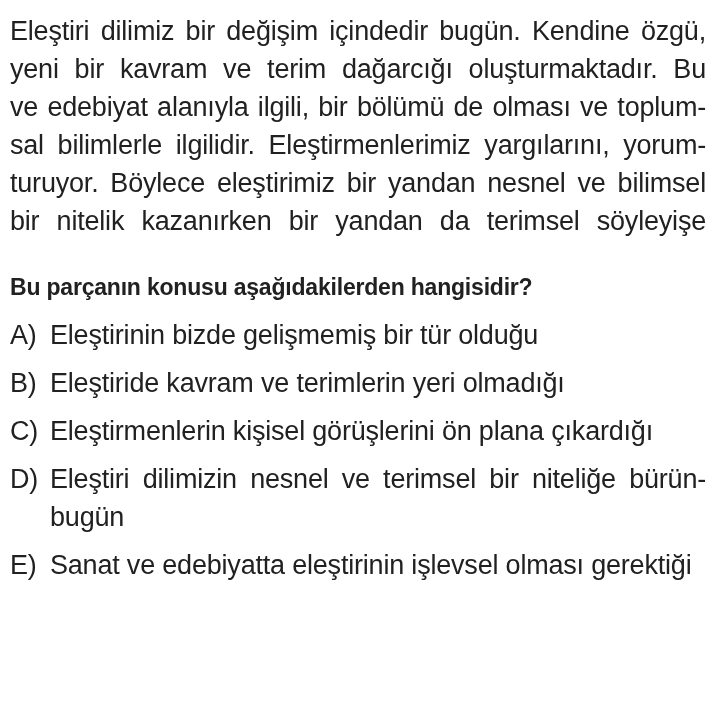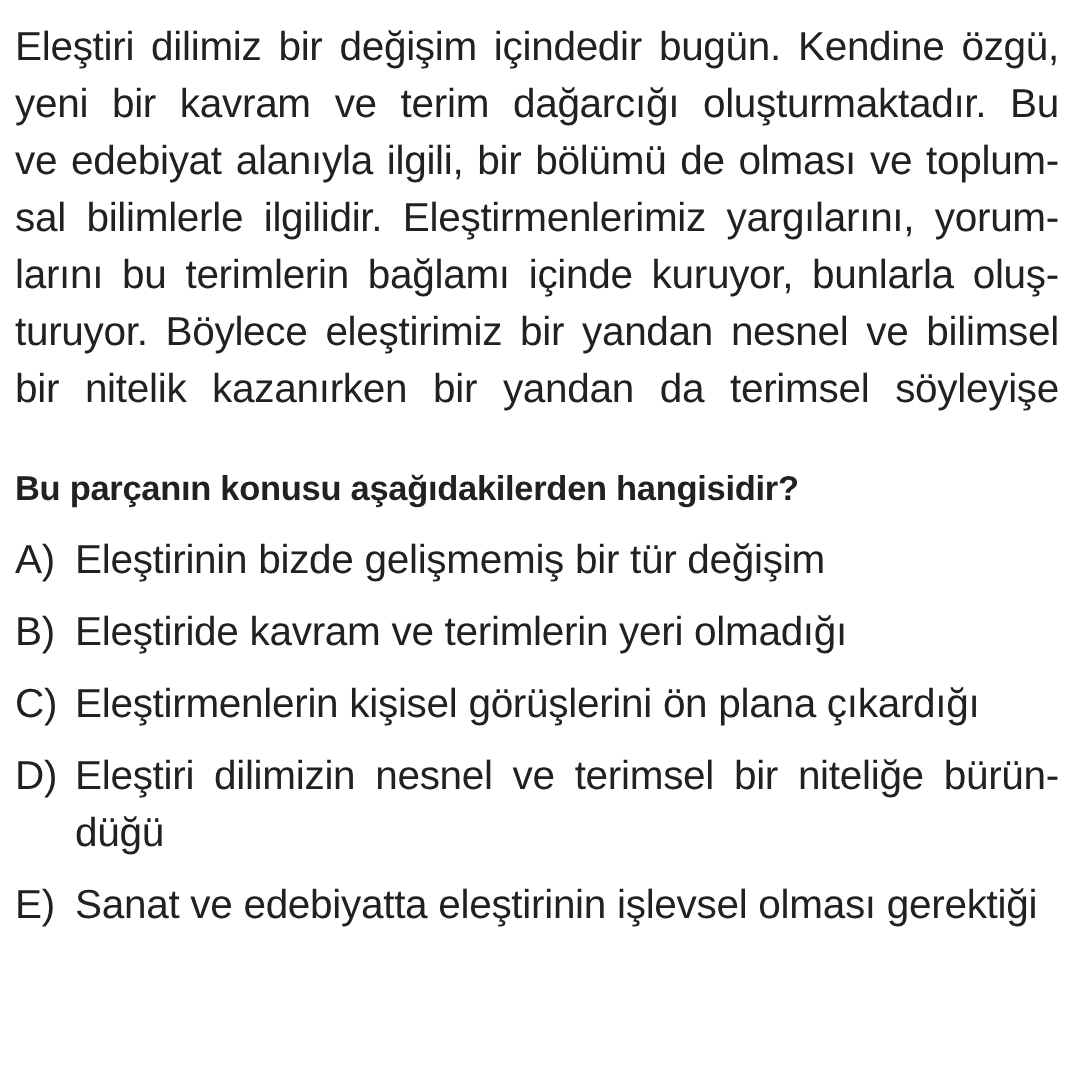--- a/index.html
+++ b/index.html
@@ -70,33 +70,32 @@
 </head>
 <body>
 
 <div class="question-card">
 
   <div class="passage">
     <div class="passage-line jline">Eleştiri dilimiz bir değişim içindedir bugün. Kendine özgü,</div>
     <div class="passage-line jline">yeni bir kavram ve terim dağarcığı oluşturmaktadır. Bu</div>
     <div class="passage-line jline">ve edebiyat alanıyla ilgili, bir bölümü de olması ve toplum-</div>
     <div class="passage-line jline">sal bilimlerle ilgilidir. Eleştirmenlerimiz yargılarını, yorum-</div>
-    <div class="passage-line jline">larını bu terimlerin bağlamı içinde kuruyor, bunlarla oluş-</div>
     <div class="passage-line jline">turuyor. Böylece eleştirimiz bir yandan nesnel ve bilimsel</div>
     <div class="passage-line jline">bir nitelik kazanırken bir yandan da terimsel söyleyişe</div>
   </div>
 
   <div class="question-text">Bu parçanın konusu aşağıdakilerden hangisidir?</div>
 
   <div class="options-list">
 
     <div class="option-row">
       <div class="option-label">A)</div>
       <div class="option-text">
-        <div class="option-line">Eleştirinin bizde gelişmemiş bir tür değişim</div>
+        <div class="option-line">Eleştirinin bizde gelişmemiş bir tür olduğu</div>
       </div>
     </div>
 
     <div class="option-row">
       <div class="option-label">B)</div>
       <div class="option-text">
         <div class="option-line">Eleştiride kavram ve terimlerin yeri olmadığı</div>
       </div>
     </div>
 
@@ -104,21 +103,21 @@
       <div class="option-label">C)</div>
       <div class="option-text">
         <div class="option-line">Eleştirmenlerin kişisel görüşlerini ön plana çıkardığı</div>
       </div>
     </div>
 
     <div class="option-row">
       <div class="option-label">D)</div>
       <div class="option-text">
         <div class="option-line jline">Eleştiri dilimizin nesnel ve terimsel bir niteliğe bürün-</div>
-        <div class="option-line">düğü</div>
+        <div class="option-line">bugün</div>
       </div>
     </div>
 
     <div class="option-row">
       <div class="option-label">E)</div>
       <div class="option-text">
         <div class="option-line">Sanat ve edebiyatta eleştirinin işlevsel olması gerektiği</div>
       </div>
     </div>
 

